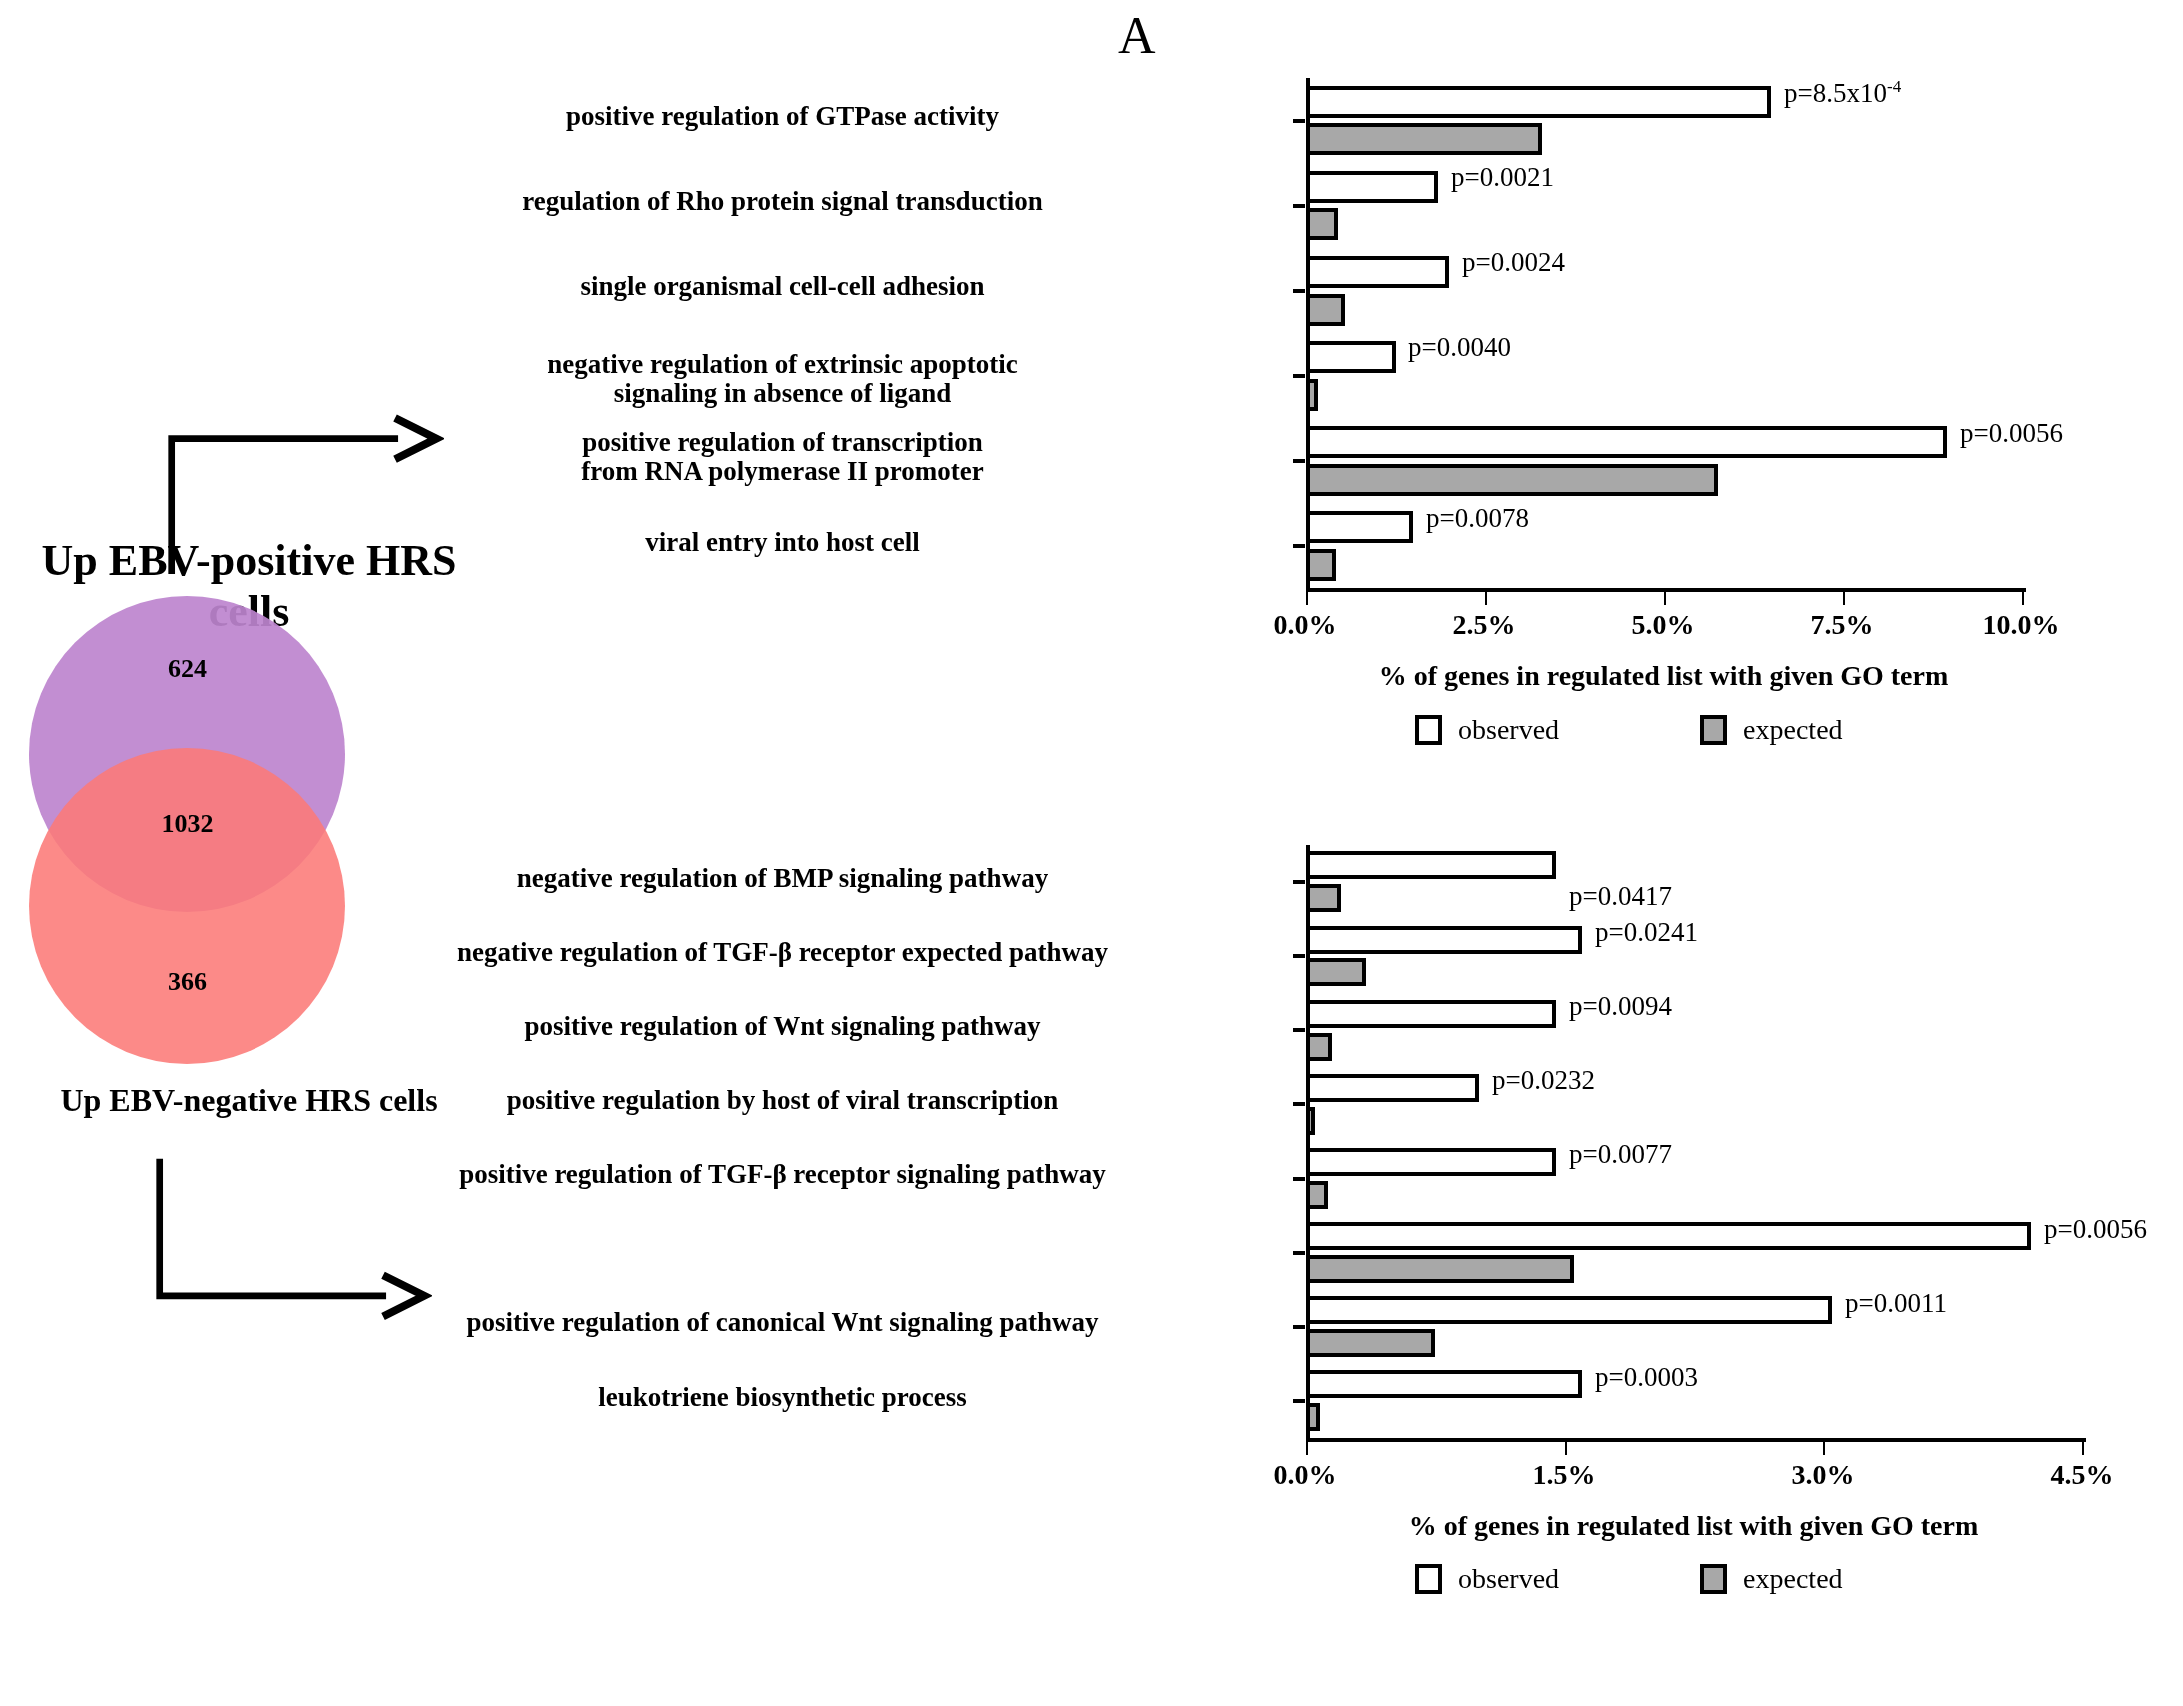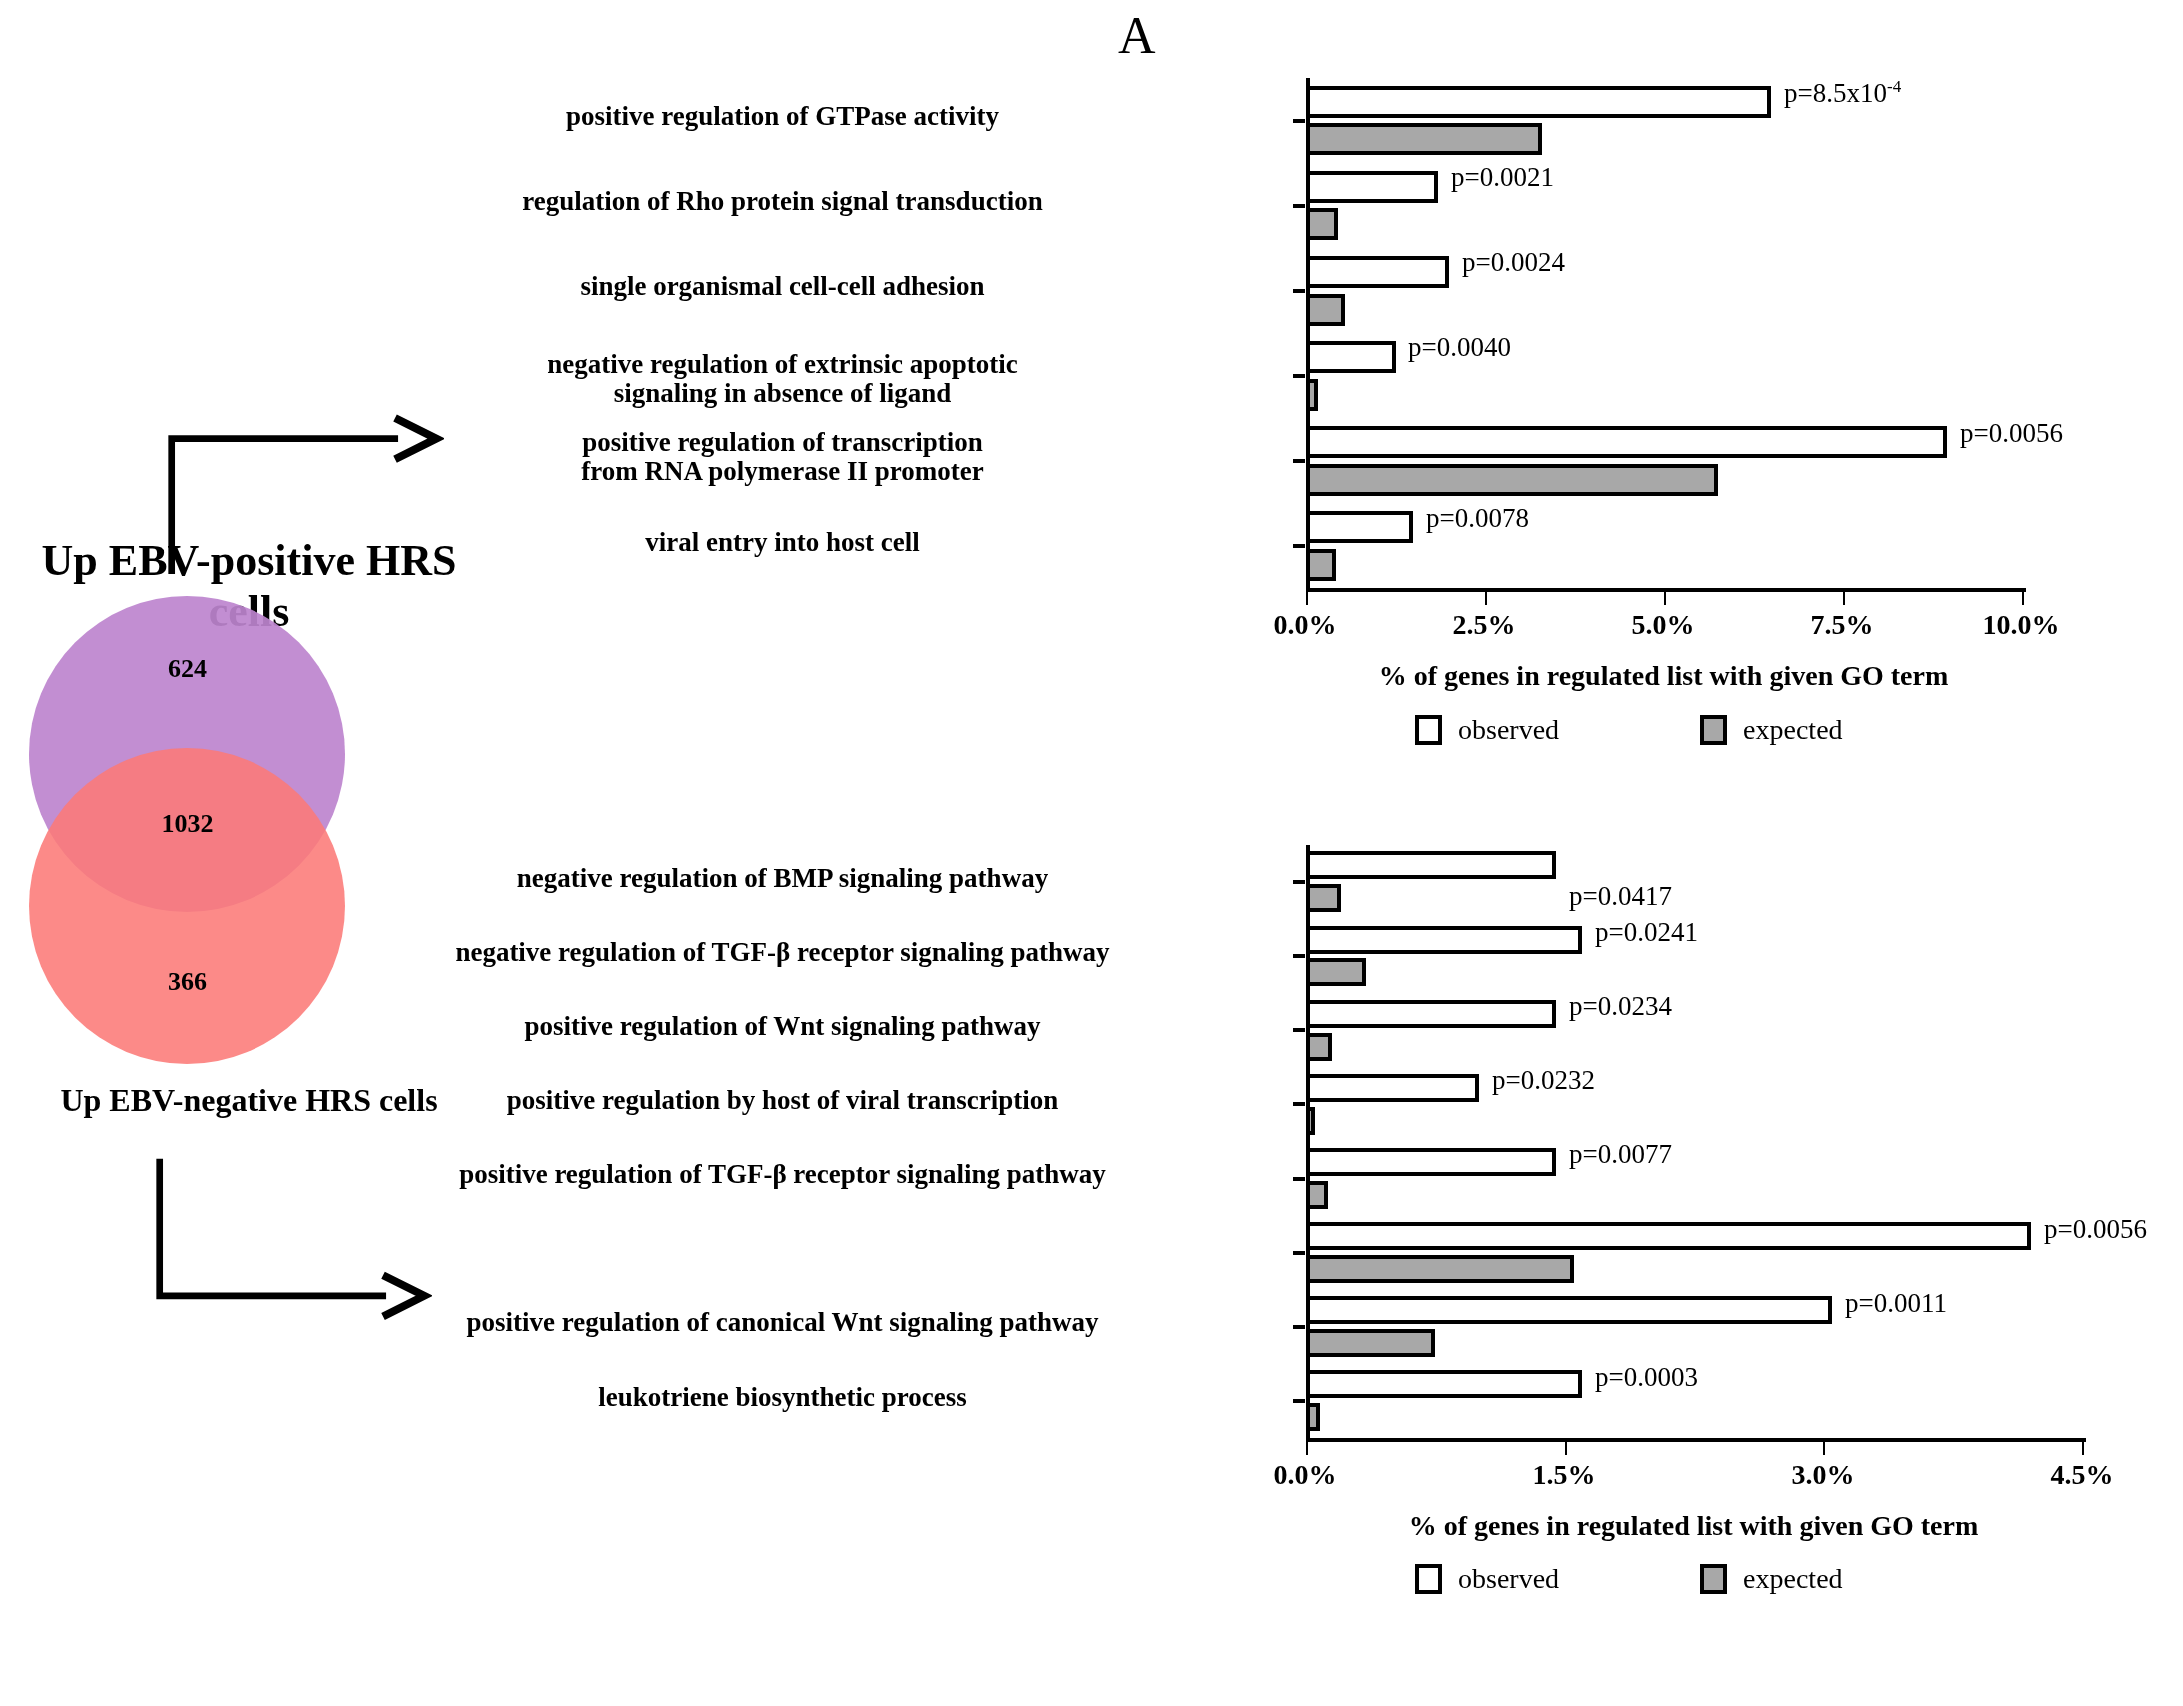--- a/index.html
+++ b/index.html
@@ -121,29 +121,29 @@
 
 <div class="chart" id="chart-bottom" style="left:0;top:790px;width:2183px;height:912px;">
     <div class="axisline" style="left: 1306px; top: 55px; width: 3.6px; height: 593px;"></div>
     <div class="axisline" style="left: 1306px; top: 648px; width: 780px; height: 3.6px;"></div>
     <div class="tickmark" style="left: 1293px; top: 90px; width: 12px; height: 3.6px; background: rgb(0, 0, 0);"></div>
     <div class="cat-label" style="left: 272px; top: 74px; width: 1021px;">negative regulation of BMP signaling pathway</div>
     <div class="bar obs" style="left: 1306px; top: 61px; width: 250px; height: 28px;"></div>
     <div class="bar exp" style="left: 1306px; top: 94px; width: 35px; height: 28px;"></div>
     <div class="pval" style="left: 1569px; top: 53px; margin-top: 38px;">p=0.0417</div>
     <div class="tickmark" style="left: 1293px; top: 164px; width: 12px; height: 3.6px; background: rgb(0, 0, 0);"></div>
-    <div class="cat-label" style="left: 272px; top: 148px; width: 1021px;">negative regulation of TGF-β receptor signaling pathway</div>
+    <div class="cat-label" style="left: 272px; top: 148px; width: 1021px;">negative regulation of TGF-β receptor expected pathway</div>
     <div class="bar obs" style="left: 1306px; top: 136px; width: 276px; height: 28px;"></div>
     <div class="bar exp" style="left: 1306px; top: 168px; width: 60px; height: 28px;"></div>
     <div class="pval" style="left: 1595px; top: 127px;">p=0.0241</div>
     <div class="tickmark" style="left: 1293px; top: 238px; width: 12px; height: 3.6px; background: rgb(0, 0, 0);"></div>
     <div class="cat-label" style="left: 272px; top: 222px; width: 1021px;">positive regulation of Wnt signaling pathway</div>
     <div class="bar obs" style="left: 1306px; top: 210px; width: 250px; height: 28px;"></div>
     <div class="bar exp" style="left: 1306px; top: 243px; width: 26px; height: 28px;"></div>
-    <div class="pval" style="left: 1569px; top: 201px;">p=0.0234</div>
+    <div class="pval" style="left: 1569px; top: 201px;">p=0.0094</div>
     <div class="tickmark" style="left: 1293px; top: 312px; width: 12px; height: 3.6px; background: rgb(0, 0, 0);"></div>
     <div class="cat-label" style="left: 272px; top: 296px; width: 1021px;">positive regulation by host of viral transcription</div>
     <div class="bar obs" style="left: 1306px; top: 284px; width: 173px; height: 28px;"></div>
     <div class="bar exp" style="left: 1306px; top: 317px; width: 8.6px; height: 28px;"></div>
     <div class="pval" style="left: 1492px; top: 275px;">p=0.0232</div>
     <div class="tickmark" style="left: 1293px; top: 387px; width: 12px; height: 3.6px; background: rgb(0, 0, 0);"></div>
     <div class="cat-label" style="left: 272px; top: 370px; width: 1021px;">positive regulation of TGF-β receptor signaling pathway</div>
     <div class="bar obs" style="left: 1306px; top: 358px; width: 250px; height: 28px;"></div>
     <div class="bar exp" style="left: 1306px; top: 391px; width: 22.4px; height: 28px;"></div>
     <div class="pval" style="left: 1569px; top: 349px;">p=0.0077</div>

